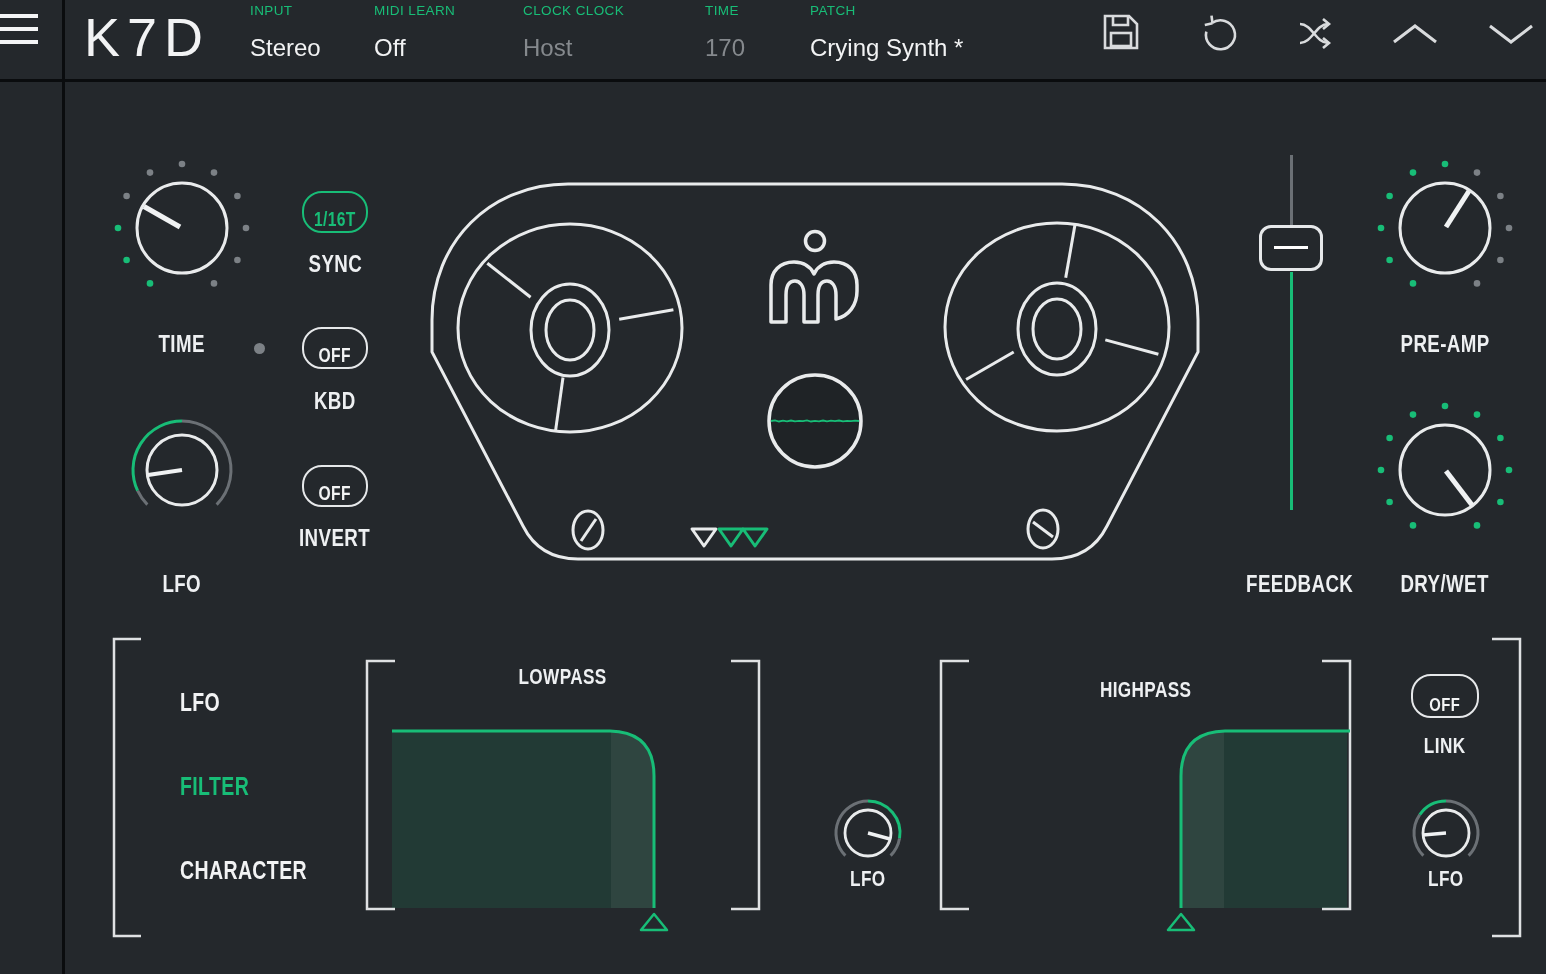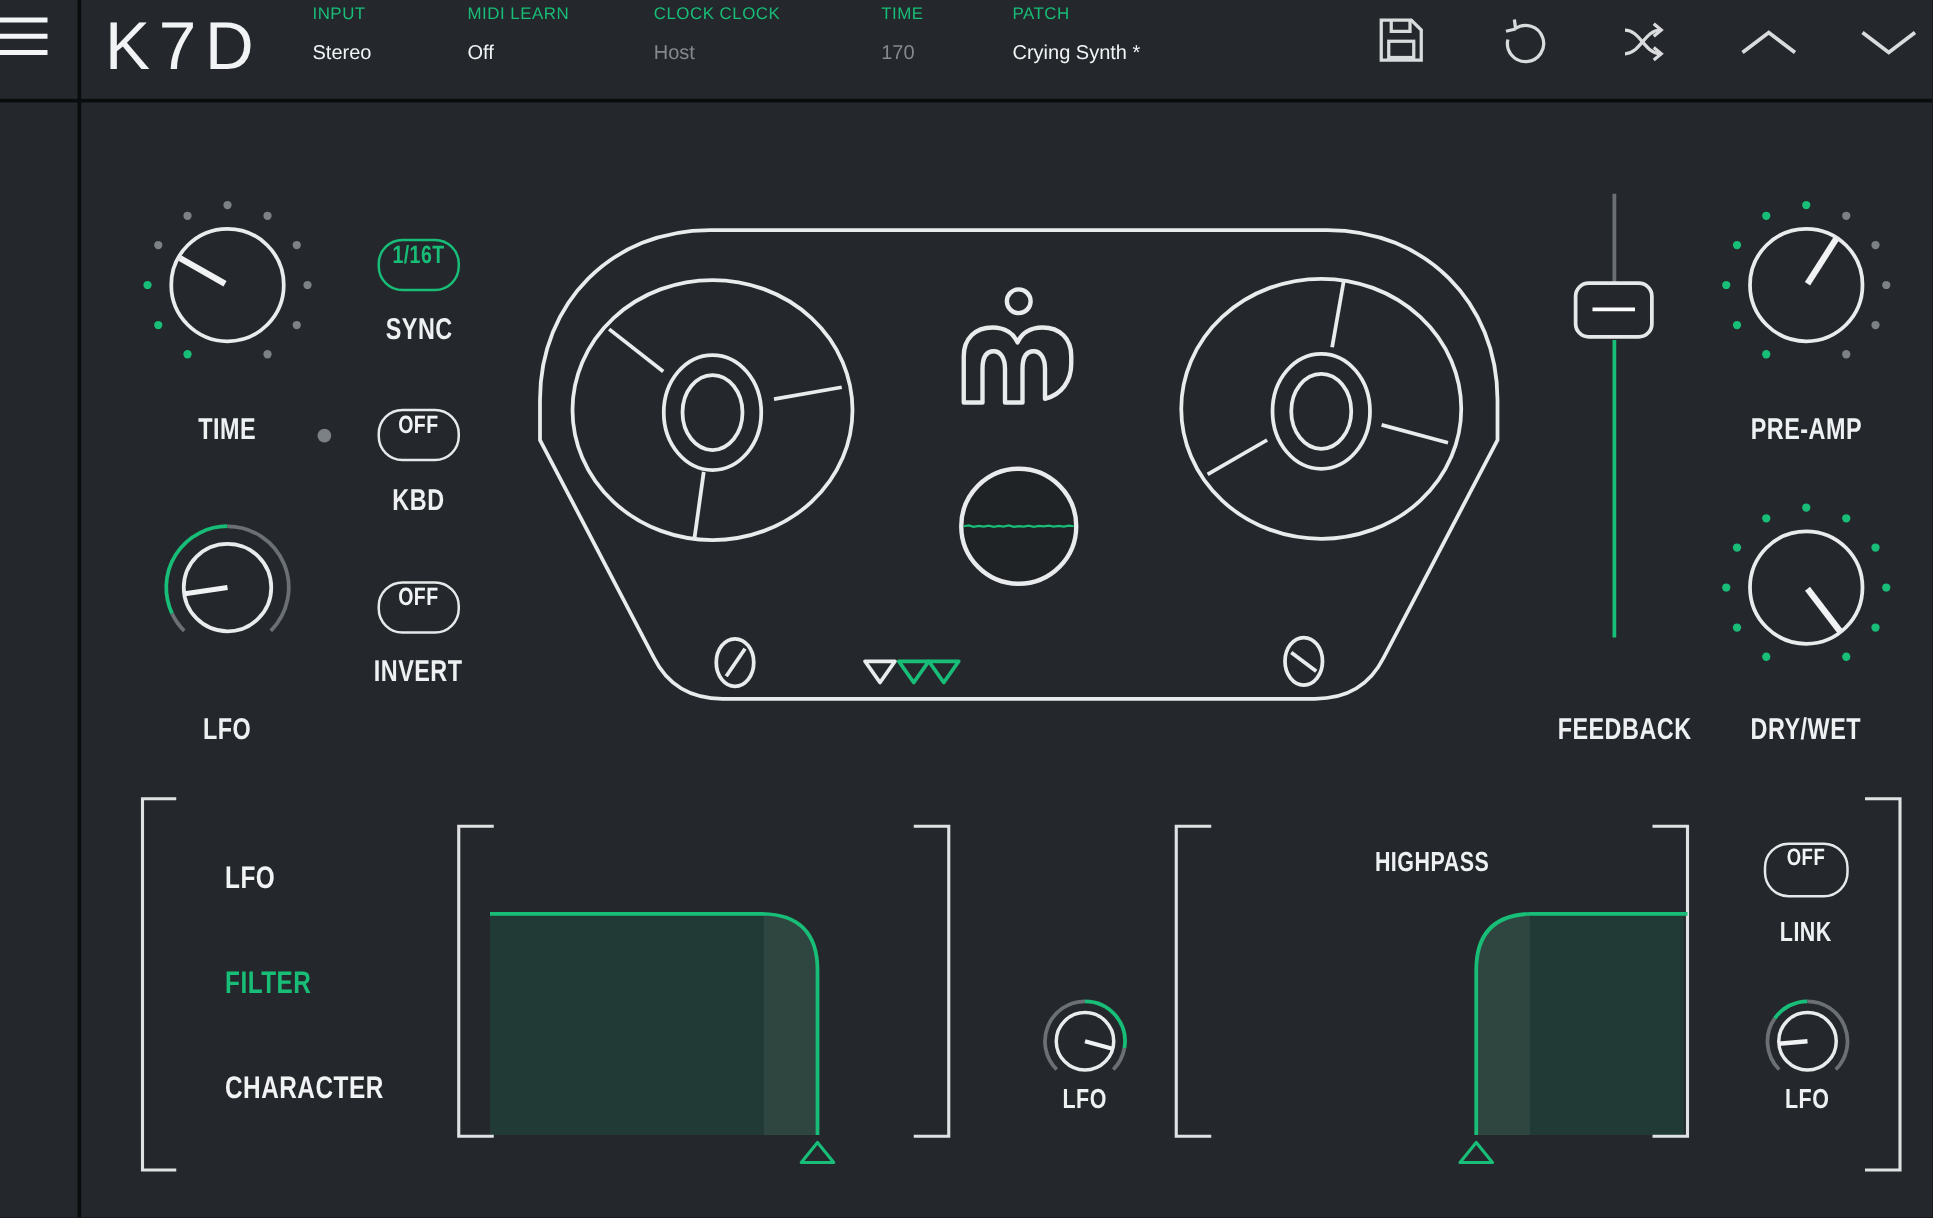--- a/index.html
+++ b/index.html
@@ -15,35 +15,35 @@
   .vline{left:62px;top:0;width:3px;height:974px;background:var(--line);}
   .hline{left:0;top:79px;width:1546px;height:3px;background:var(--line);}
   
   .burger{left:0;top:14px;width:38px;height:32px;cursor:pointer;}
   .burger i{position:absolute;left:0;width:38px;height:4px;background:#f4f5f6;}
   
   .logo{left:84px;top:6px;font-size:54px;font-weight:100;letter-spacing:7px;color:#f2f3f4;}
   
   .field{top:0;height:80px;}
   .field .lab{position:absolute;top:3px;left:0;font-size:13.5px;letter-spacing:.4px;color:var(--accent);white-space:nowrap;}
-  .field .val{position:absolute;top:34px;left:0;font-size:16px;color:#f2f3f4;white-space:nowrap;cursor:pointer;}
+  .field .val{position:absolute;top:34px;left:0;font-size:24px;color:#f2f3f4;white-space:nowrap;cursor:pointer;}
   .field .val.muted{color:var(--muted);}
   
   .icobtn{cursor:pointer;}
   .icobtn svg{stroke:#d9dbdd;fill:none;stroke-width:2.6;}
   
   .klabel{text-align:center;}
   .cond{display:inline-block;transform:scaleX(.78);transform-origin:50% 50%;
         font-weight:700;letter-spacing:.5px;white-space:nowrap;}
   .cond.left{transform-origin:0 50%;}
   .lbl24{font-size:24px;}
   .lbl22{font-size:22px;}
   
   .pillbtn{width:66px;height:42px;border:2.5px solid #e6e8ea;border-radius:20px;
-           display:flex;align-items:flex-start;justify-content:center;cursor:pointer;
+           display:flex;align-items:flex-end;justify-content:center;cursor:pointer;
            box-sizing:border-box;background:transparent;}
   .pillbtn .cond{font-size:20px;color:#f2f3f4;}
   .pillbtn.green{border-color:var(--accent);}
   .pillbtn.green .cond{color:var(--accent);}
   
   .tab{left:180px;cursor:pointer;font-size:25px;color:#f2f3f4;}
   .tab.active{color:var(--accent);}
   
   .trk{width:3px;background:#6b7075;}
   .trk.green{background:var(--accent);}
@@ -319,20 +319,23 @@
   <div class="abs tab" style="top:688px;">
     <span class="cond left">LFO</span>
   </div>
   <div class="abs tab active" style="top:772px;">
     <span class="cond left">FILTER</span>
   </div>
   <div class="abs tab" style="top:856px;">
     <span class="cond left">CHARACTER</span>
   </div>
 
+  <div class="abs klabel" style="left:366px;top:664px;width:394px;">
+    <span class="cond lbl22">LOWPASS</span>
+  </div>
   <div class="abs klabel" style="left:941px;top:677px;width:409px;">
     <span class="cond lbl22">HIGHPASS</span>
   </div>
 
   <div class="abs" style="left:828px;top:793px;">
     <svg width="80" height="80" viewBox="0 0 80 80">
       <path d="M 17.37 62.63 A 32 32 0 0 1 40 8" fill="none" stroke="#6b7075" stroke-width="3"></path>
       <path d="M 40 8 A 32 32 0 0 1 71.51 45.56" fill="none" stroke="#18bd77" stroke-width="3"></path>
       <path d="M 71.51 45.56 A 32 32 0 0 1 62.63 62.63" fill="none" stroke="#6b7075" stroke-width="3"></path>
       <circle cx="40" cy="40" r="23" fill="none" stroke="#e9ebec" stroke-width="2.8"></circle>

